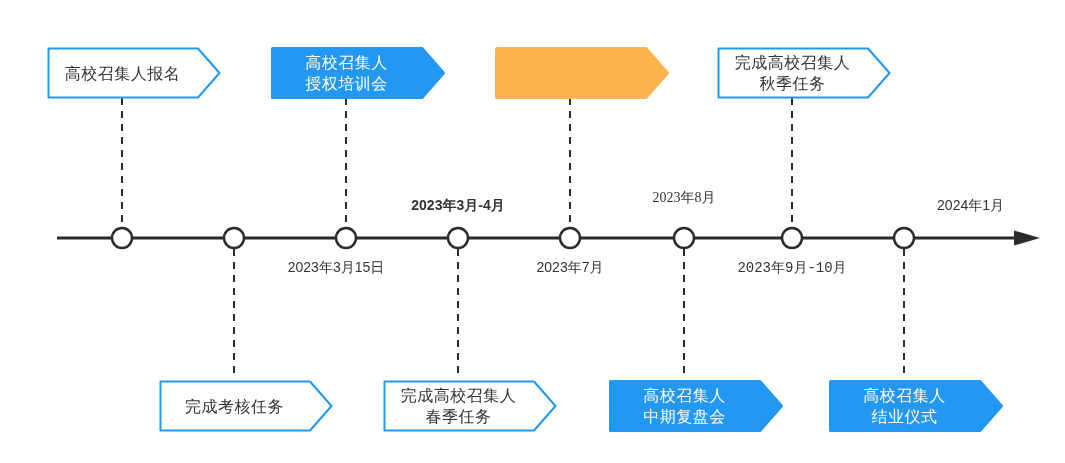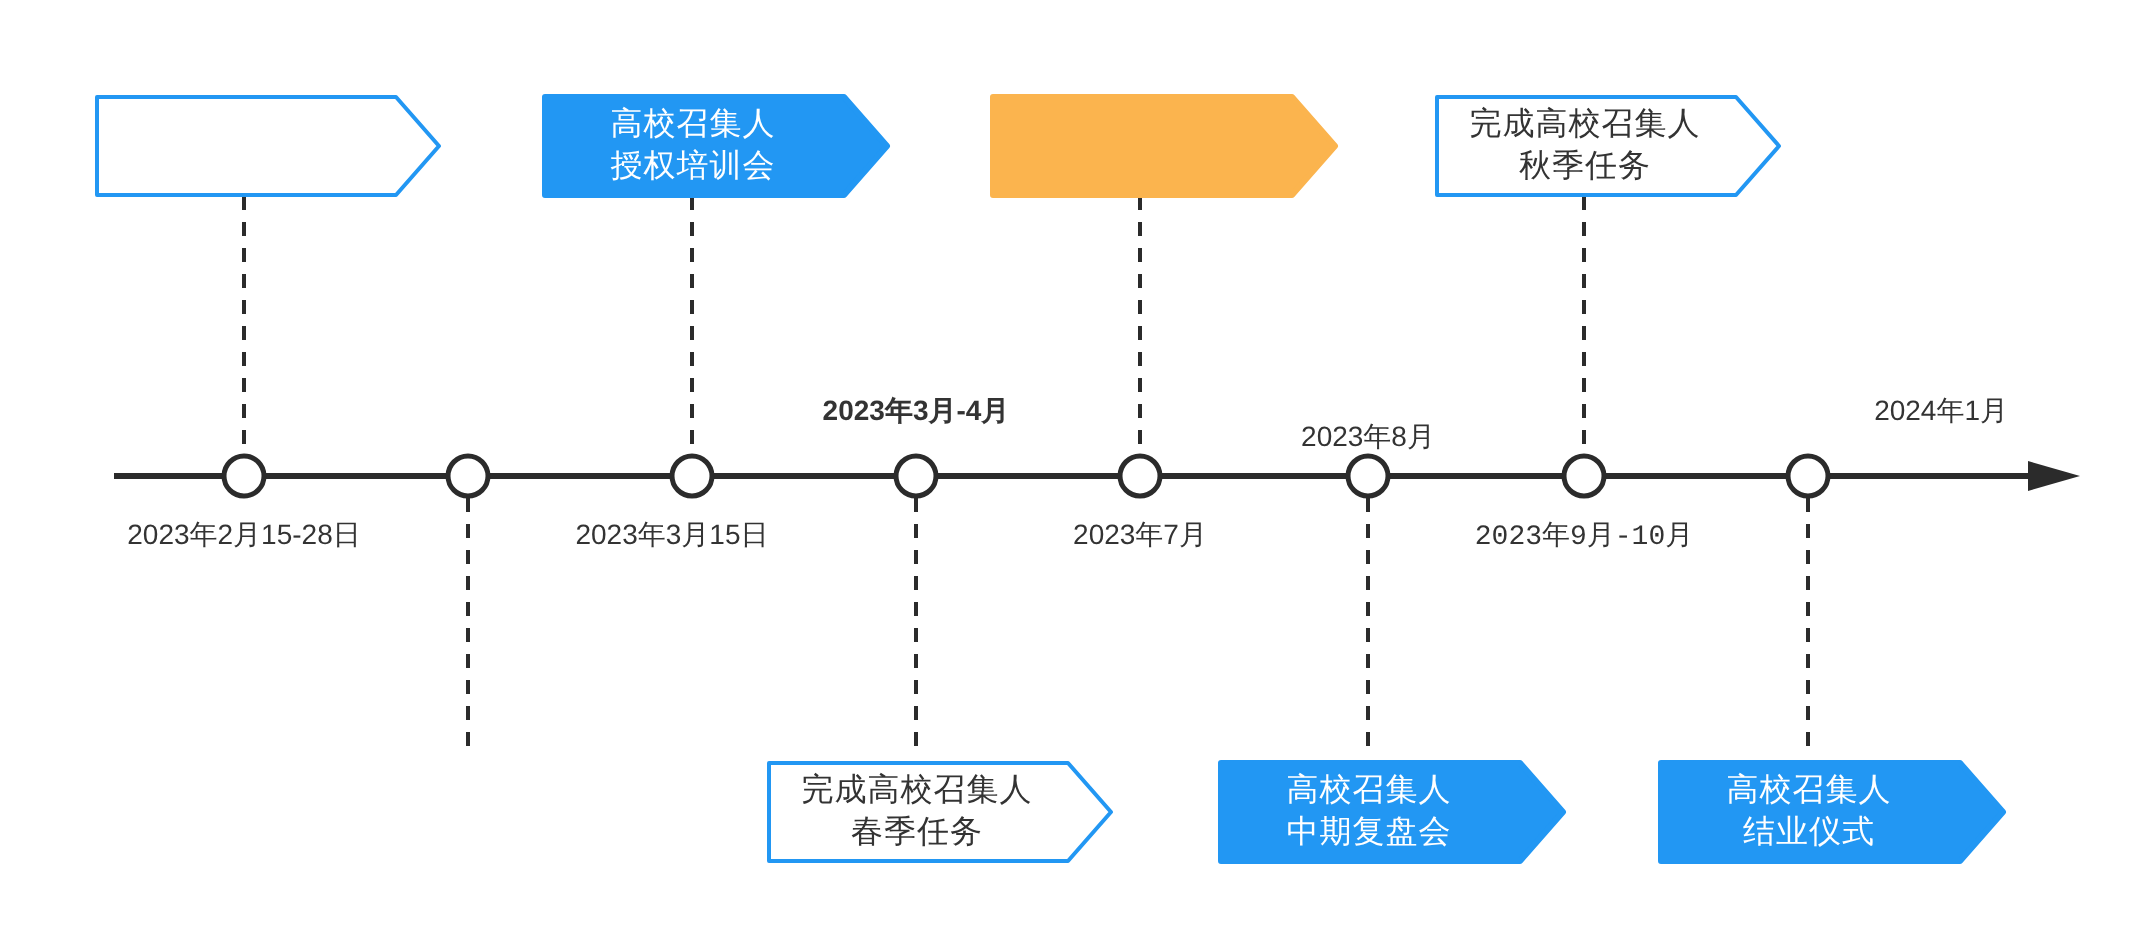--- a/index.html
+++ b/index.html
@@ -120,20 +120,21 @@
     <circle class="dot" cx="570" cy="238" r="10"></circle>
     <circle class="dot" cx="684" cy="238" r="10"></circle>
     <circle class="dot" cx="792" cy="238" r="10"></circle>
     <circle class="dot" cx="904" cy="238" r="10"></circle>
   </svg>
 
   <div class="event-box" style="left:47px; top:47px;">
     <svg width="174" height="52" viewBox="0 0 174 52">
       <polygon class="shape-outline" points="1.5,1.5 151,1.5 172.5,26 151,50.5 1.5,50.5"></polygon>
     </svg>
+    <div class="event-label">高校召集人报名</div>
   </div>
 
   <div class="event-box filled" style="left:271px; top:47px;">
     <svg width="174" height="52" viewBox="0 0 174 52">
       <polygon class="shape-blue" points="1.5,1.5 151,1.5 172.5,26 151,50.5 1.5,50.5"></polygon>
     </svg>
     <div class="event-label">高校召集人
 授权培训会</div>
   </div>
 
@@ -144,20 +145,26 @@
   </div>
 
   <div class="event-box" style="left:717px; top:47px;">
     <svg width="174" height="52" viewBox="0 0 174 52">
       <polygon class="shape-outline" points="1.5,1.5 151,1.5 172.5,26 151,50.5 1.5,50.5"></polygon>
     </svg>
     <div class="event-label">完成高校召集人
 秋季任务</div>
   </div>
 
+  <div class="event-box" style="left:159px; top:380px;">
+    <svg width="174" height="52" viewBox="0 0 174 52">
+      <polygon class="shape-outline" points="1.5,1.5 151,1.5 172.5,26 151,50.5 1.5,50.5"></polygon>
+    </svg>
+    <div class="event-label">完成考核任务</div>
+  </div>
 
   <div class="event-box" style="left:383px; top:380px;">
     <svg width="174" height="52" viewBox="0 0 174 52">
       <polygon class="shape-outline" points="1.5,1.5 151,1.5 172.5,26 151,50.5 1.5,50.5"></polygon>
     </svg>
     <div class="event-label">完成高校召集人
 春季任务</div>
   </div>
 
   <div class="event-box filled" style="left:609px; top:380px;">
@@ -170,21 +177,20 @@
 
   <div class="event-box filled" style="left:829px; top:380px;">
     <svg width="174" height="52" viewBox="0 0 174 52">
       <polygon class="shape-blue" points="1.5,1.5 151,1.5 172.5,26 151,50.5 1.5,50.5"></polygon>
     </svg>
     <div class="event-label">高校召集人
 结业仪式</div>
   </div>
 
   <div class="date-label" style="left:358px; top:197px;font-weight:bold;">2023年3月-4月</div>
-  <div class="date-label" style="left:584px; top:210px;">2023年8月</div>
+  <div class="date-label" style="left:584px; top:189px;font-family:Liberation Serif, serif;">2023年8月</div>
   <div class="date-label" style="left:804px; top:197px;text-align:right;">2024年1月</div>
 
-  <div class="date-label" style="left:22px;  top:259px;">2023年2月15-28日</div>
   <div class="date-label" style="left:236px; top:259px;">2023年3月15日</div>
   <div class="date-label" style="left:470px; top:259px;">2023年7月</div>
   <div class="date-label" style="left:692px; top:259px;font-family:Liberation Mono, monospace;">2023年9月-10月</div>
 
 </div>
 
 </body></html>

